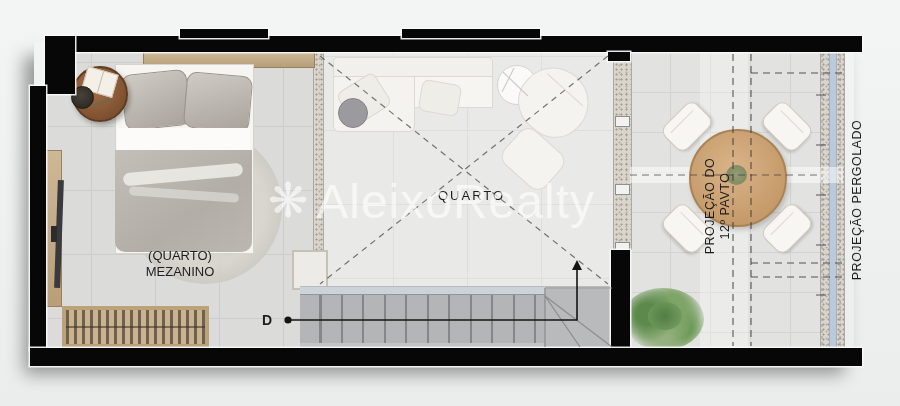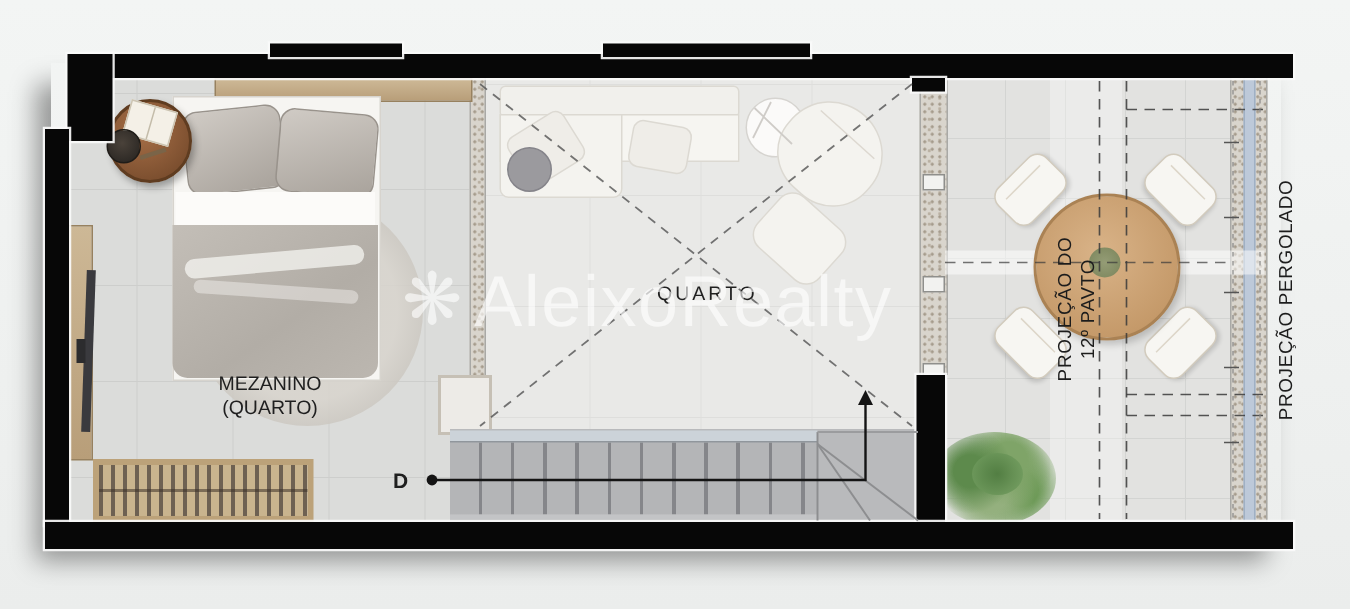--- a/index.html
+++ b/index.html
@@ -179,22 +179,22 @@
     <line x1="822" y1="54" x2="822" y2="346" stroke="#888" stroke-width=".8" stroke-dasharray="3 3"></line>
     <line x1="840" y1="54" x2="840" y2="346" stroke="#888" stroke-width=".8" stroke-dasharray="3 3"></line>
     <line x1="816" y1="95" x2="826" y2="95" stroke="#555" stroke-width="1"></line>
     <line x1="816" y1="145" x2="826" y2="145" stroke="#555" stroke-width="1"></line>
     <line x1="816" y1="195" x2="826" y2="195" stroke="#555" stroke-width="1"></line>
     <line x1="816" y1="245" x2="826" y2="245" stroke="#555" stroke-width="1"></line>
     <line x1="816" y1="295" x2="826" y2="295" stroke="#555" stroke-width="1"></line>
   </svg>
 
   <div class="abs label" style="left:118px;top:248px;width:124px;text-align:center;font-size:13px;line-height:1.25;">
+    <div>(QUARTO)</div>
     <div>MEZANINO</div>
-    <div>(QUARTO)</div>
   </div>
 
   <div class="abs label" style="left:438px;top:188px;font-size:13px;letter-spacing:2px;">QUARTO</div>
 
   <div class="abs label" style="left:262px;top:312px;font-size:14px;font-weight:600;">D</div>
 
   <div class="abs vlabel" style="left:654px;top:190px;width:130px;height:32px;font-size:12.5px;line-height:1.2;letter-spacing:.5px;">
     <div>PROJEÇÃO DO</div>
     <div>12º PAVTO</div>
   </div>

